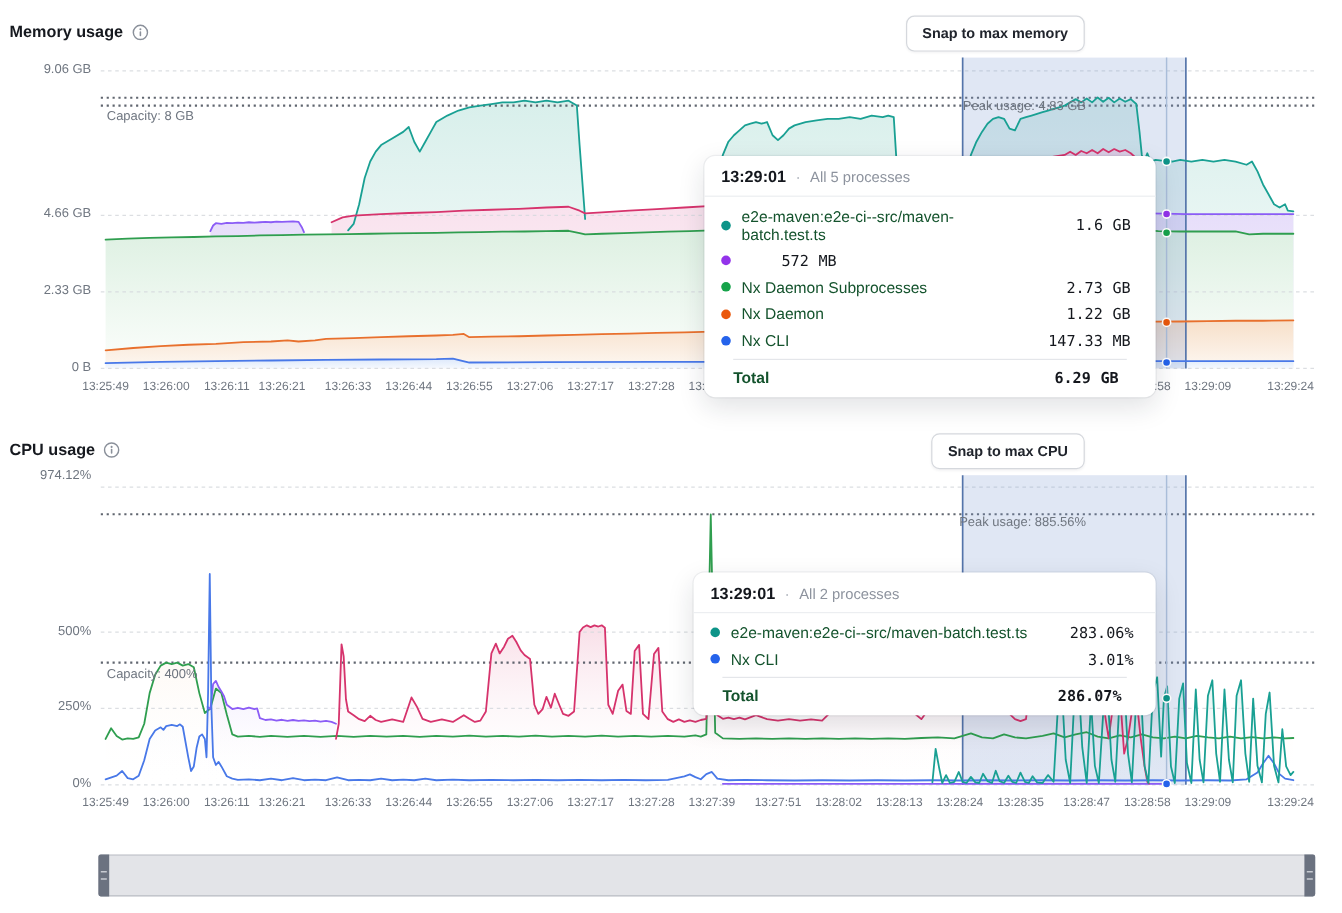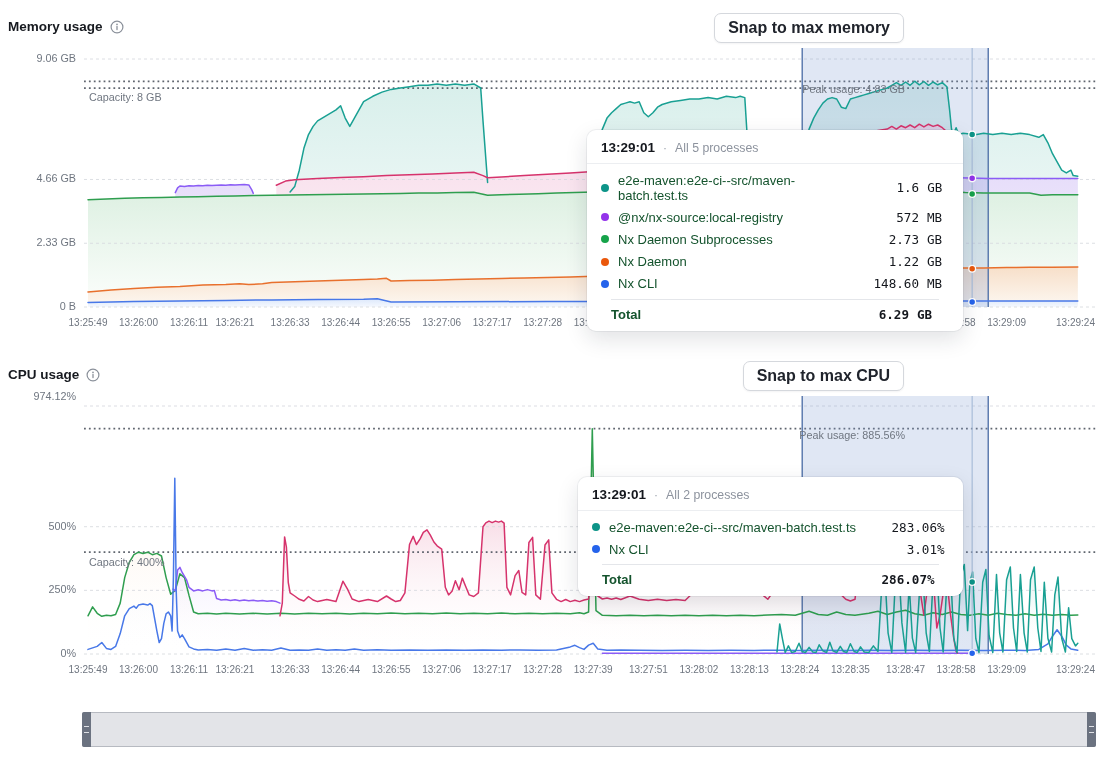--- a/index.html
+++ b/index.html
@@ -4,21 +4,21 @@
 <style>
   * { margin:0; padding:0; box-sizing:border-box; }
   html,body { width:1118px; height:761px; background:#ffffff; overflow:hidden;
     font-family:"Liberation Sans", sans-serif; color:#1b2430; }
   .page { position:relative; width:932px; height:761px; }
   #canvas { position:absolute; left:0; top:0; }
   .chart-title { position:absolute; font-size:13.5px; font-weight:700; color:#16191f; display:flex; align-items:center; gap:7px; }
   .info-ic { width:14px; height:14px; display:inline-block; }
   .snap-btn { position:absolute; right:28px; height:30px; padding:0 13px; background:#fff;
     border:1px solid #d5d8dd; border-radius:7px; font-family:"Liberation Sans",sans-serif;
-    font-size:16px; font-weight:600; color:#20242c; box-shadow:0 1px 2px rgba(16,24,40,.05); cursor:pointer; }
+    font-size:12px; font-weight:600; color:#20242c; box-shadow:0 1px 2px rgba(16,24,40,.05); cursor:pointer; }
   .x-tick { position:absolute; width:68px; text-align:center; font-size:10px; color:#6f7680; }
   .y-tick { position:absolute; left:2px; width:74px; text-align:right; font-size:10.8px; color:#6f7680; }
   .axis-note { position:absolute; font-size:10.8px; color:#6f7680; }
   .axis-note.right { text-align:right; }
   .grid { stroke:#d6d9de; stroke-width:1; stroke-dasharray:3 3; opacity:.85; }
   .dotted { stroke:#4b515c; stroke-width:1.8; stroke-dasharray:1.8 3.1; opacity:.88; }
   .selline { stroke:#5474aa; stroke-width:1.4; }
   .hoverline { stroke:#a9bdd9; stroke-width:1.2; }
   .tooltip { position:absolute; background:#fff; border-radius:9px;
     box-shadow:0 0 0 1px rgba(20,28,45,.06), 0 8px 22px rgba(20,28,45,.13); z-index:5; }
@@ -201,40 +201,39 @@
     </div>
     <div class="tt-body">
       <div class="tt-row">
         <span class="dot" style="background: rgb(13, 148, 136);"></span>
         <span class="tt-label">e2e-maven:e2e-ci--src/maven-batch.test.ts</span>
         <span class="tt-val mono">1.6</span>
         <span class="tt-unit mono">GB</span>
       </div>
       <div class="tt-row">
         <span class="dot" style="background: rgb(147, 51, 234);"></span>
-        <span class="tt-label">@nx/nx-source:local-registry</span>
         <span class="tt-val mono">572</span>
         <span class="tt-unit mono">MB</span>
       </div>
       <div class="tt-row">
         <span class="dot" style="background: rgb(22, 163, 74);"></span>
         <span class="tt-label">Nx Daemon Subprocesses</span>
         <span class="tt-val mono">2.73</span>
         <span class="tt-unit mono">GB</span>
       </div>
       <div class="tt-row">
         <span class="dot" style="background: rgb(234, 88, 12);"></span>
         <span class="tt-label">Nx Daemon</span>
         <span class="tt-val mono">1.22</span>
         <span class="tt-unit mono">GB</span>
       </div>
       <div class="tt-row">
         <span class="dot" style="background: rgb(37, 99, 235);"></span>
         <span class="tt-label">Nx CLI</span>
-        <span class="tt-val mono">148.60</span>
+        <span class="tt-val mono">147.33</span>
         <span class="tt-unit mono">MB</span>
       </div>
     </div>
     <div class="tt-total">
       <span class="tt-label">Total</span>
       <span class="tt-val mono">6.29</span>
       <span class="tt-unit mono">GB</span>
     </div>
   </div>
 

